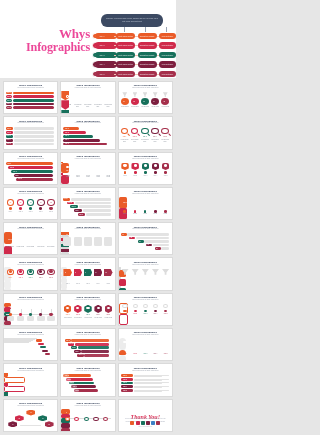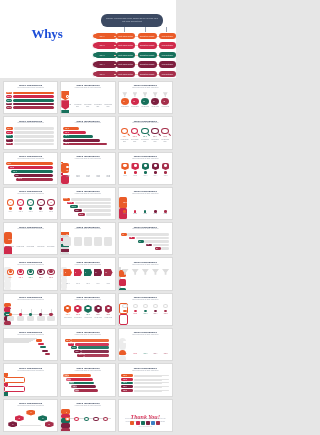--- a/index.html
+++ b/index.html
@@ -10,23 +10,23 @@
   }
   .page{width:176px;height:435px;position:relative;background:#e6e6e6;}
 
   
   .hero{
     position:relative;width:176px;height:78px;background:#ffffff;
     overflow:hidden;
   }
   .hero-title{
     position:absolute;left:4px;top:27px;width:86px;
-    text-align:center;
+    text-align:right;
     font-family:"Liberation Serif","DejaVu Serif",serif;
-    font-weight:700;color:#1d4ed8;
+    font-weight:700;color:#ec4899;
     font-size:13px;line-height:13.5px;letter-spacing:-0.2px;
   }
   .hero-title .l2{display:block;font-size:12.2px;}
 
   .hero-diagram{position:absolute;left:92px;top:8px;width:84px;height:70px;}
   .hero-box{
     position:absolute;left:9px;top:6px;width:62px;height:13px;
     background:#3c4a63;border-radius:6px;
     display:flex;align-items:center;justify-content:center;
   }
@@ -116,20 +116,21 @@
     color:#b3b8c2;font-size:1.4px;}
 </style>
 </head>
 <body>
 
 <div class="page">
 
   <div class="hero">
     <div class="hero-title">
       <span>Whys</span>
+      <span class="l2">Infographics</span>
     </div>
 
     <div class="hero-diagram">
       <div class="hero-box">
         <span>Maximize your impact with a clean, editable and fully layered 5 Whys root-cause analysis toolkit</span>
       </div>
       <div class="hero-rows" id="hero-rows">
           <div class="hrow">
             <div class="hcap" style="background: rgb(234, 91, 40);"></div>
             <div class="hpill hp0" style="background: rgb(234, 91, 40);">

